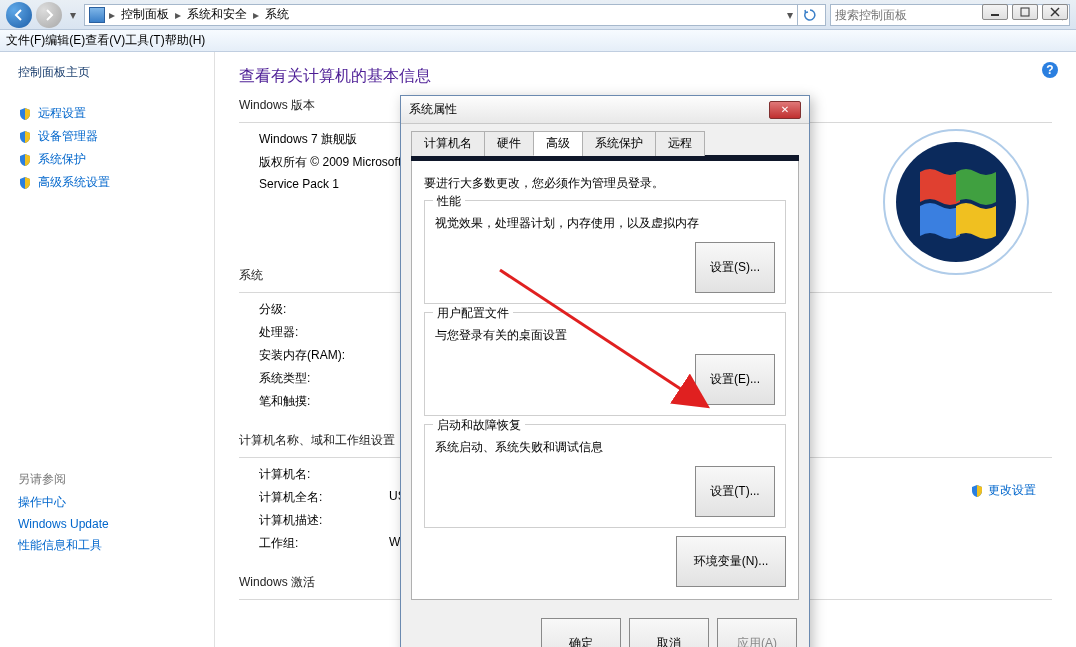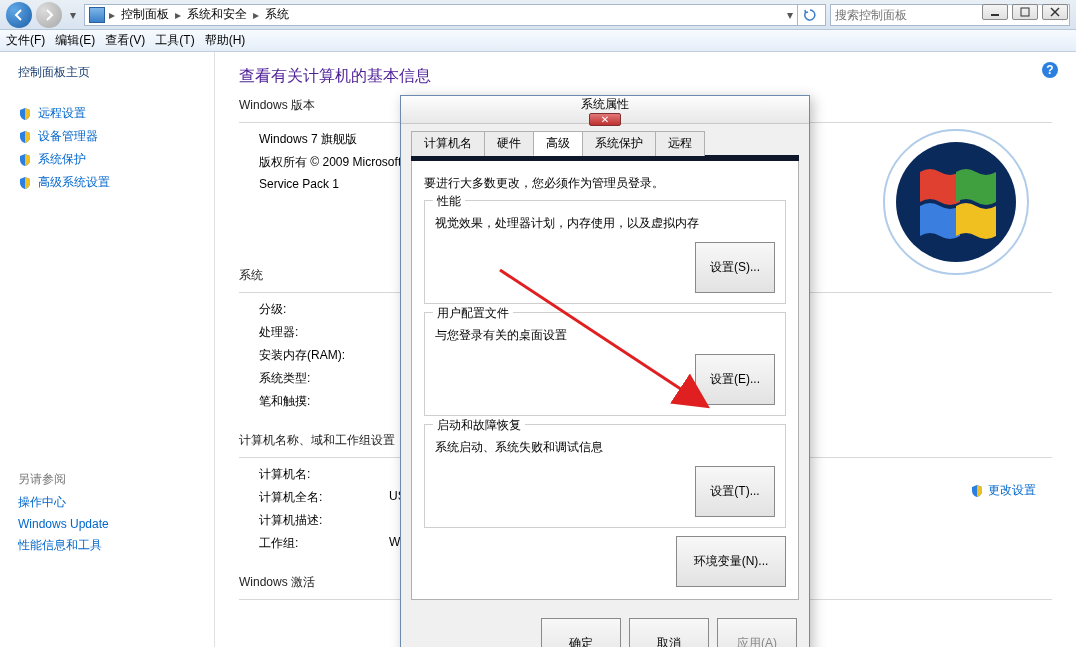--- a/index.html
+++ b/index.html
@@ -17,21 +17,21 @@
 .addrbar { flex: 1; height: 22px; background: #fff; border: 1px solid #a6b8cc; display: flex; align-items: center; padding: 0 4px; gap: 4px; }
 .addr-icon { width: 16px; height: 16px; background: linear-gradient(#7fb6e8,#3a7fc8); border: 1px solid #2a5f9e; }
 .addr-sep { color: #555; }
 .addr-seg { cursor: pointer; padding: 0 2px; }
 .addr-refresh { width: 24px; height: 22px; border-left: 1px solid #a6b8cc; display:flex; align-items:center; justify-content:center; }
 .searchbox { width: 240px; height: 22px; border: 1px solid #a6b8cc; background: #fff; display:flex; align-items:center; }
 .searchbox input { border:none; outline:none; flex:1; padding:0 4px; color:#888; }
 .searchbox .sicn { width:22px; display:flex; align-items:center; justify-content:center; }
 
 
-.menubar { height: 22px; background: linear-gradient(#f7fbff,#e5eef8); border-bottom: 1px solid #c0cee0; display:flex; align-items:center; padding: 0 6px; gap: 10px; }
+.menubar { height: 22px; background: linear-gradient(#f7fbff,#e5eef8); border-bottom: 1px solid #c0cee0; display:flex; align-items:center; padding: 0 6px; }
 .menubar span { cursor: pointer; }
 
 
 .content { position: absolute; top: 52px; left: 0; right: 0; bottom: 0; display: flex; }
 .sidebar { width: 215px; background: #fff; border-right: 1px solid #e0e0e0; padding: 12px 10px 12px 18px; }
 .side-title { color: #1a3e6e; font-size: 12px; margin-bottom: 8px; cursor:pointer; }
 .side-link { display:flex; align-items:center; gap:6px; color:#0066cc; margin: 6px 0; cursor:pointer; }
 .shield { width:14px; height:14px; display:inline-block; }
 .shield svg { width:14px; height:14px; }
 .see-also { margin-top: 280px; color:#7a7a7a; }
@@ -43,21 +43,21 @@
 .kv { display:flex; margin: 6px 0 6px 20px; }
 .kv .k { width: 130px; }
 .kv .v { }
 .main hr { border:none; border-top:1px solid #d8d8d8; margin: 4px 0 8px; }
 .logo-area { position:absolute; right: 40px; top: 70px; width: 160px; height:160px; }
 .help-icon { position:absolute; right: 18px; top: 10px; width:16px; height:16px; border-radius:50%; background:#2a7fe0; color:#fff; display:flex; align-items:center; justify-content:center; font-weight:bold; cursor:pointer; }
 .change-settings { position:absolute; right:40px; top:430px; color:#0066cc; display:flex; align-items:center; gap:4px; cursor:pointer; }
 
 
 .dialog { position:absolute; left: 400px; top: 95px; width: 410px; background:#f0f0f0; border:1px solid #6b8ab0; box-shadow: 3px 3px 12px rgba(0,0,0,.25); }
-.dlg-title { height: 28px; background: linear-gradient(#fdfdfd,#e8e8e8); border-bottom:1px solid #c8c8c8; display:flex; align-items:center; padding:0 8px; justify-content:space-between;flex-direction:column; }
+.dlg-title { height: 28px; background: linear-gradient(#fdfdfd,#e8e8e8); border-bottom:1px solid #c8c8c8; display:flex; align-items:center; padding:0 8px; justify-content:space-between; }
 .dlg-close { width:32px; height:18px; background: linear-gradient(#e07878,#c03030); border:1px solid #803030; border-radius:2px; color:#fff; display:flex; align-items:center; justify-content:center; cursor:pointer; font-size:10px; }
 .dlg-body { padding: 6px 10px 10px; }
 .tabs { display:flex; border-bottom:6px solid #0f172a; }
 .tab { padding: 3px 12px; border:1px solid #b0b0b0; border-bottom:none; background:#ececec; margin-right:-1px; cursor:pointer; position:relative; top:1px; }
 .tab.active { background:#fff; border-bottom:1px solid #fff; }
 .tabpanel { background:#fff; border:1px solid #b0b0b0; border-top:none; padding: 10px 12px; }
 .group { border:1px solid #cfcfcf; padding: 8px 10px 10px; margin: 8px 0; position:relative; }
 .group-title { position:absolute; top:-8px; left:8px; background:#fff; padding:0 4px; }
 .group-desc { margin: 6px 0 10px; }
 .group-btn-row { text-align:right; }

